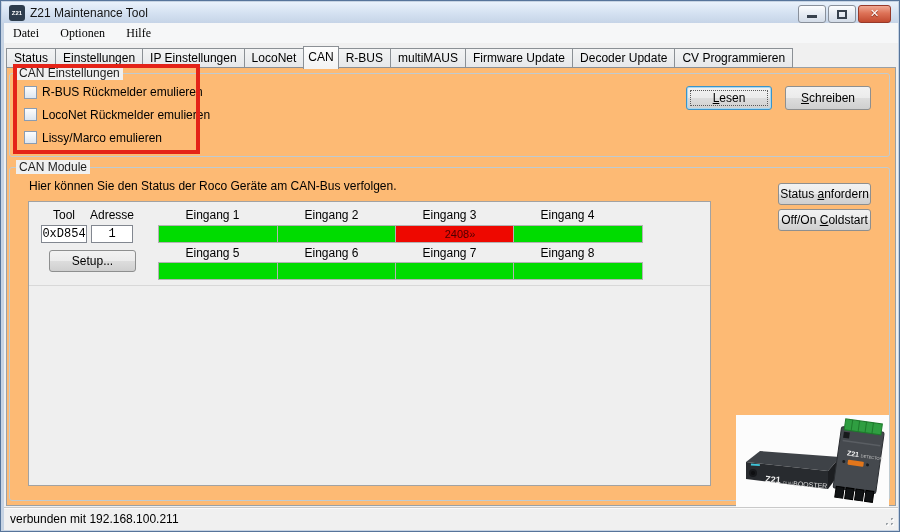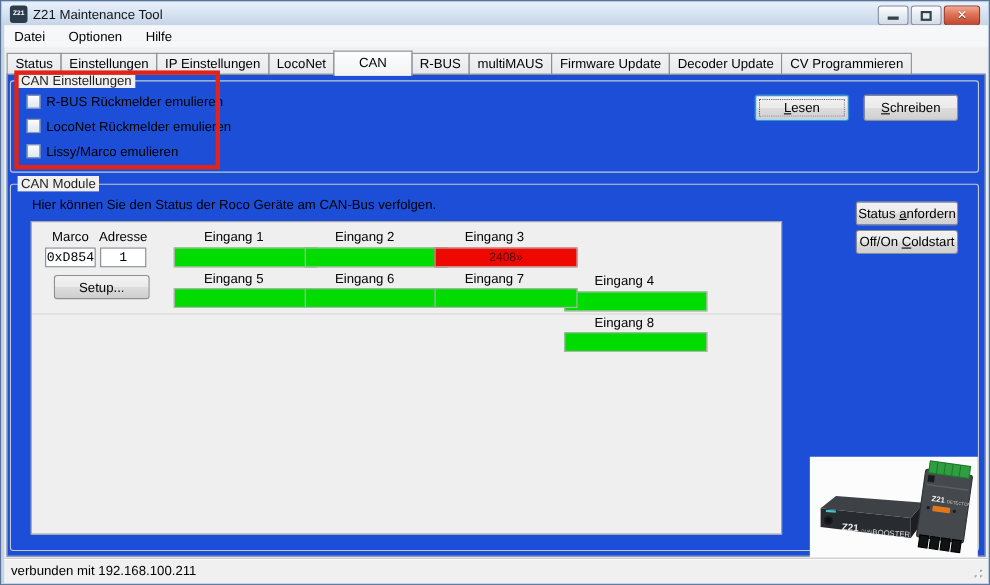--- a/index.html
+++ b/index.html
@@ -19,31 +19,31 @@
     background:linear-gradient(#fdfdfe,#e8edf4 45%,#d3dce8); position:relative; }
   .cap-btn.close { width:33px; border-color:#97392a; background:linear-gradient(#f0a894,#dd7257 45%,#c24a30); }
   .glyph-min { position:absolute; left:8px; bottom:4px; width:10px; height:3px; background:#37414d; }
   .glyph-max { position:absolute; left:8px; top:4px; width:10px; height:9px; border:2px solid #37414d; background:transparent; }
   .glyph-close { position:absolute; left:0; top:1px; width:100%; text-align:center; color:#fff;
     font-weight:bold; font-size:11px; text-shadow:0 1px 1px #7c2415; }
 
   
   .client { position:absolute; left:3px; top:22px; width:894px; height:507px; background:#f0f0f0; }
   .menubar { position:absolute; left:3px; top:22px; width:894px; height:20px; background:#f6f7f8; }
-  .menu-item { display:inline-block; padding:0 9px; line-height:20px; }
+  .menu-item { display:inline-block; padding:0 9px; line-height:20px;font-family:Liberation Serif, serif; }
 
   
   .tabstrip { position:absolute; left:5px; top:44px; height:23px; display:flex; align-items:flex-end; z-index:3; }
   .tab { height:20px; line-height:19px; padding:0 7px; background:linear-gradient(#f3f4f5,#e6e8ea);
     border:1px solid #8b9095; margin-right:-1px; white-space:nowrap; }
-  .tab.active { position:relative; z-index:4; height:23px; line-height:21px; padding:0 22px;
+  .tab.active { position:relative; z-index:4; height:23px; line-height:21px; padding:0 4px;
     background:linear-gradient(#fdfdfd,#f2f3f3); border-bottom:none; margin-bottom:-1px; }
 
   .tab-page { position:absolute; left:5px; top:66px; width:890px; height:439px;
-    border:1px solid #9aa0a5; background:#1d4ed8; }
+    border:1px solid #9aa0a5; background:#fdba74; }
 
   
   .groupbox { position:absolute; border:1px solid #bfcbd1; border-radius:3px; }
   .group-label { position:absolute; top:-8px; left:6px; background:#f0f0f0; padding:0 3px; color:#1c1c1c; }
   .gb-settings { left:2px; top:5px; width:881px; height:84px; }
   .gb-module   { left:2px; top:99px; width:881px; height:334px; }
 
   .red-highlight { position:absolute; left:12px; top:63px; width:187px; height:90px;
     border:4px solid #e42318; z-index:10; pointer-events:none; }
 
@@ -77,21 +77,21 @@
   .tbox { position:absolute; top:23px; height:18px; border:1px solid #828790; background:#fff;
     text-align:center; font-size:12px; font-family:Liberation Mono, monospace; padding:0; }
   .tbox-netid   { left:12px; width:46px; }
   .tbox-adresse { left:62px; width:42px; }
 
   .io-label { position:absolute; width:109px; text-align:center; }
   .io-bar { position:absolute; width:130px; height:18px; border:1px solid #b3b3b3;
     display:flex; align-items:center; justify-content:center; font-size:11px; color:#4d0000; }
   .state-green { background:#00dc00; }
   .state-red   { background:#ee0800; }
-  .col1 { left:129px; } .col2 { left:248px; } .col3 { left:366px; } .col4 { left:484px;margin-top:40px; }
+  .col1 { left:129px; } .col2 { left:248px; } .col3 { left:366px; } .col4 { left:484px; }
   .lrow1 { top:6px; } .brow1 { top:23px; } .lrow2 { top:44px; } .brow2 { top:60px; }
 
   
   .product-photo { position:absolute; left:729px; top:347px; width:153px; height:92px; }
 
   
   .statusbar { position:absolute; left:3px; top:506px; width:894px; height:23px; background:#f0f0f0;
     border-top:1px solid #c9c9c9; box-shadow:inset 0 1px 0 #fbfbfb; }
   .status-text { position:absolute; left:6px; top:4px; }
   .grip { position:absolute; right:3px; bottom:3px; width:13px; height:13px; }
@@ -174,21 +174,21 @@
     <div class="btn btn-status">
       <span class="btn-label"><span>Status </span><span class="u">a</span><span>nfordern</span></span>
     </div>
     <div class="btn btn-coldstart">
       <span class="btn-label"><span>Off/On </span><span class="u">C</span><span>oldstart</span></span>
     </div>
 
     <div class="module-panel">
       <div class="module-strip">
 
-        <div class="field-label lbl-netid">Marco</div>
+        <div class="field-label lbl-netid">Tool</div>
         <div class="field-label lbl-adresse">Adresse</div>
         <input class="tbox tbox-netid" value="0xD854" style="">
         <input class="tbox tbox-adresse" value="1" style="">
 
         <div class="btn btn-setup">
           <span class="btn-label">Setup...</span>
         </div>
 
         <div class="io-label col1 lrow1">Eingang 1</div>
         <div class="io-label col2 lrow1">Eingang 2</div>

